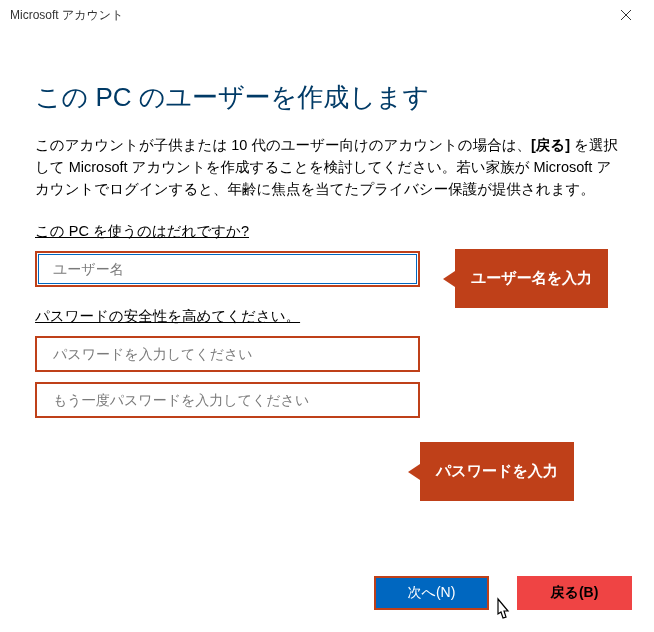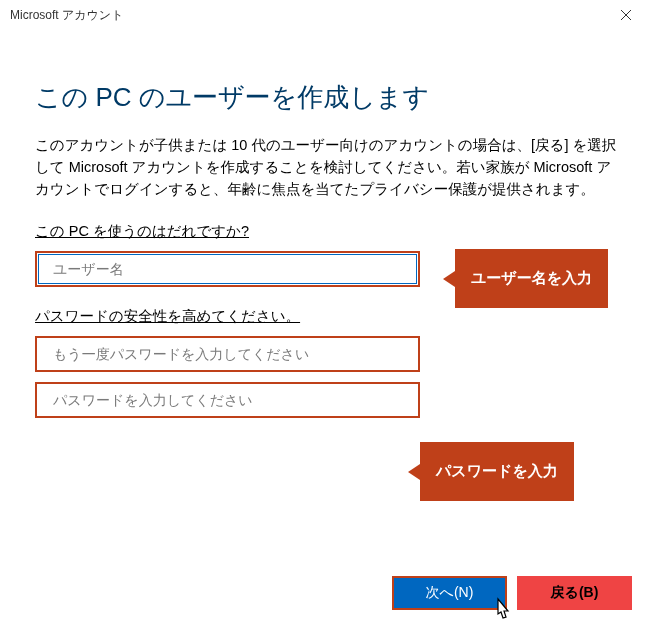--- a/index.html
+++ b/index.html
@@ -39,21 +39,21 @@
       font-weight: 400;
       color: #003a66;
       margin-bottom: 20px;
     }
     .paragraph {
       font-size: 14.5px;
       line-height: 1.5;
       color: #000;
       margin-bottom: 22px;
     }
-    .bold { font-weight: 400; }
+    .bold { font-weight: 700; }
     .section-label {
       font-size: 14.5px;
       color: #000;
       margin-bottom: 10px;
       margin-top: 20px;
       text-decoration: underline;
     }
     .field-row {
       position: relative;
       margin-bottom: 10px;
@@ -101,21 +101,21 @@
     .password-callout {
       position: absolute;
       left: 420px;
       top: 442px;
     }
     .button-bar {
       position: absolute;
       bottom: 22px;
       right: 22px;
       display: flex;
-      gap: 10px;
+      gap: 28px;
       align-items: flex-end;
     }
     .btn {
       min-width: 115px;
       height: 34px;
       border: none;
       font-size: 14px;
       cursor: pointer;
       font-family: inherit;
     }
@@ -159,24 +159,24 @@
 
 
   <div class="section-label">この PC を使うのはだれですか?</div>
   <div class="field-row username-row">
     <input type="text" class="text-input highlighted" placeholder="ユーザー名" style="">
     <div class="callout">ユーザー名を入力</div>
   </div>
 
   <div class="section-label">パスワードの安全性を高めてください。</div>
   <div class="field-row">
-    <input type="password" class="text-input highlighted-box" placeholder="もう一度パスワードを入力してください" style="">
+    <input type="password" class="text-input highlighted-box" placeholder="パスワードを入力してください" style="">
   </div>
   <div class="field-row">
-    <input type="password" class="text-input highlighted-box" placeholder="パスワードを入力してください" style="">
+    <input type="password" class="text-input highlighted-box" placeholder="もう一度パスワードを入力してください" style="">
   </div>
 </div>
 
 <div class="callout password-callout">パスワードを入力</div>
 
 <div class="button-bar">
   <button class="btn btn-primary">次へ(N)</button>
   <button class="btn btn-secondary">戻る(B)</button>
 </div>
 

